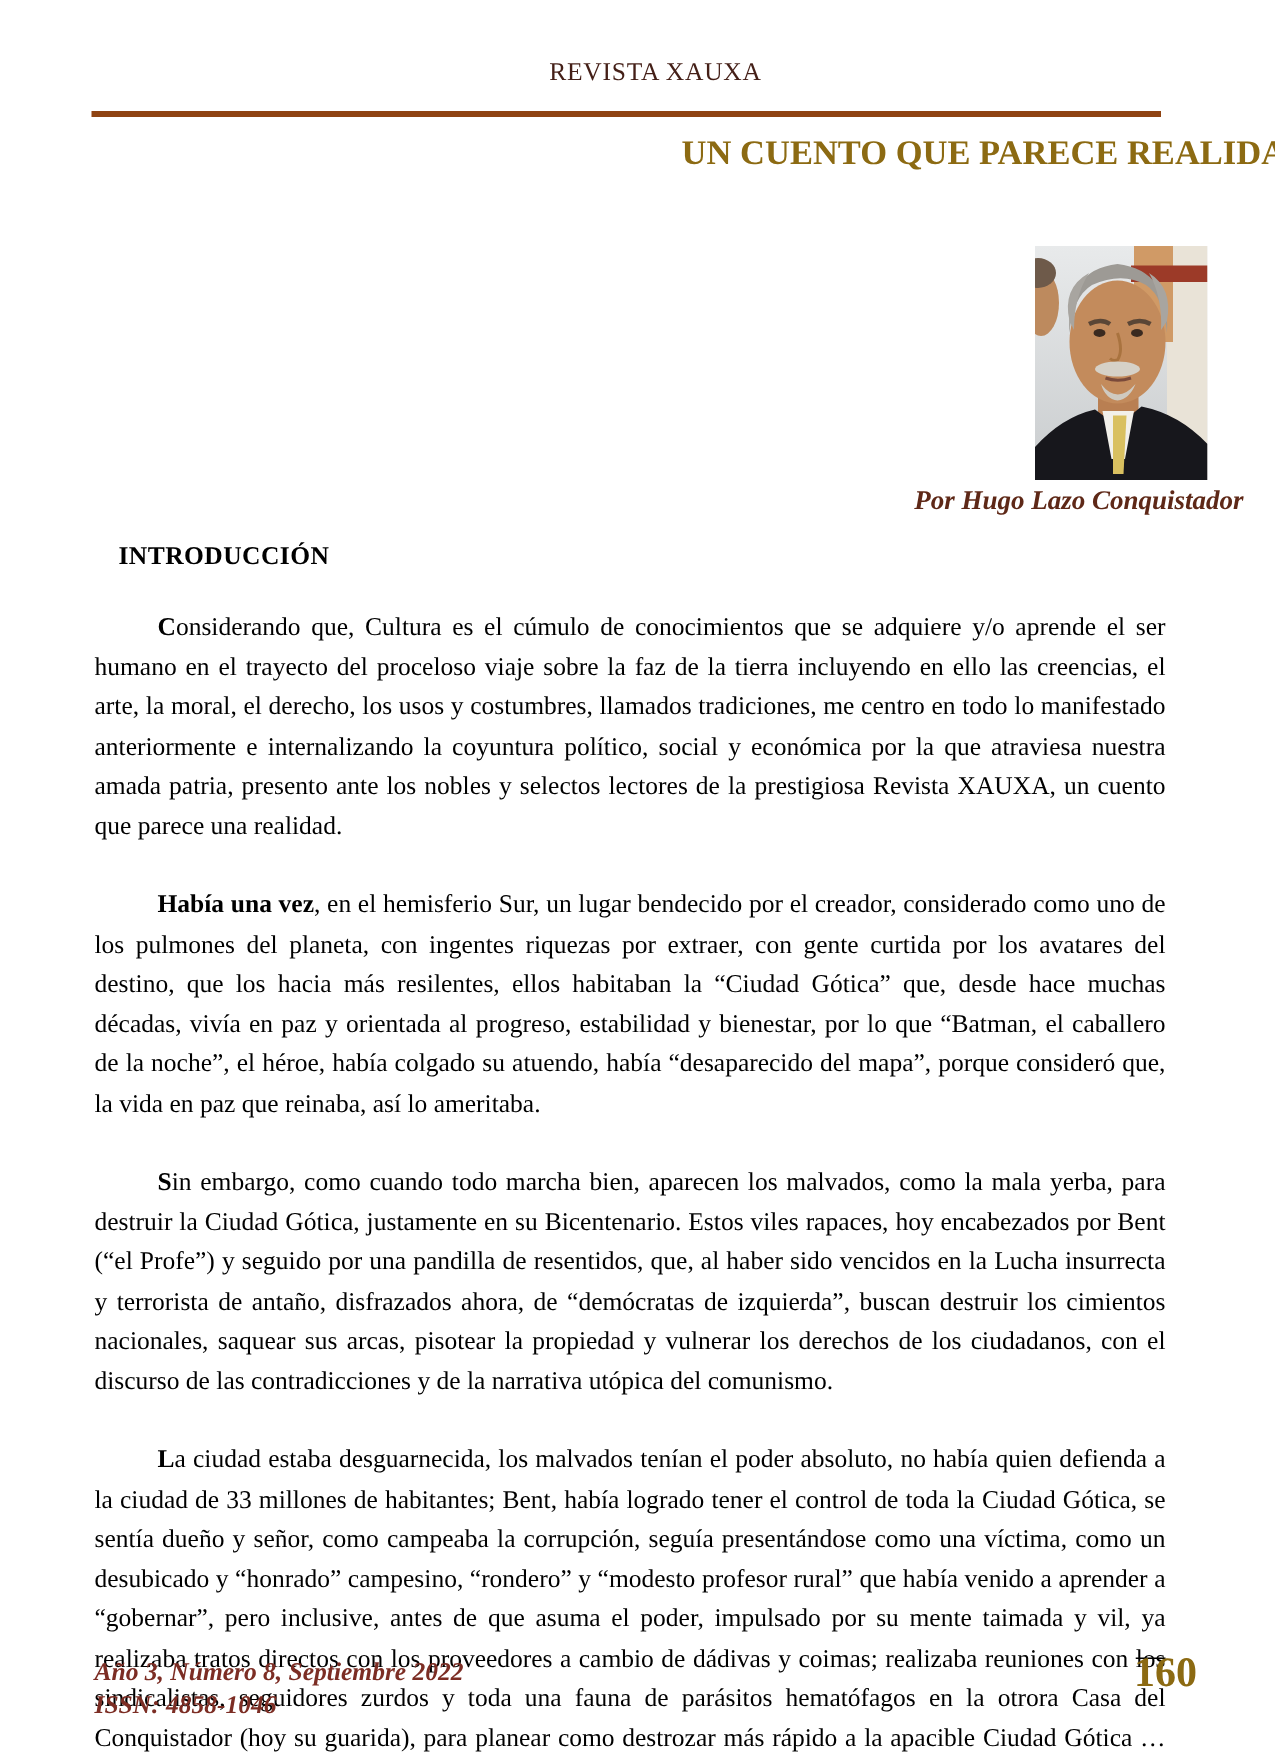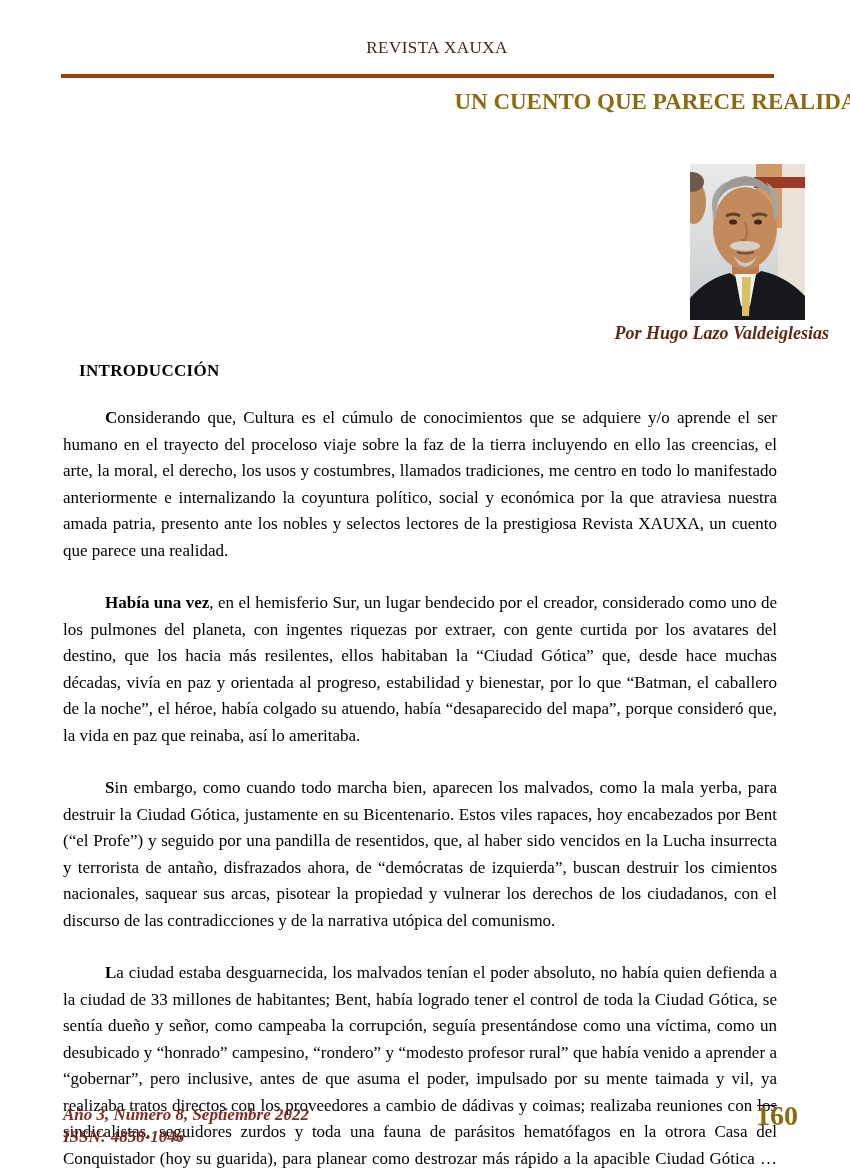--- a/index.html
+++ b/index.html
@@ -131,21 +131,21 @@
       <ellipse cx="55" cy="82" rx="15" ry="5" fill="#d6d1c7"></ellipse>
       <path d="M47 88 Q55 91 64 88" stroke="#7a4a3a" stroke-width="2" fill="none"></path>
       <path d="M44 92 Q55 106 67 92 Q63 102 55 103 Q47 102 44 92 Z" fill="#cfcac0"></path>
       <path d="M0 156 L0 134 Q18 114 40 109 L55 120 L71 107 Q96 112 115 132 L115 156 Z" fill="#17171c"></path>
       <polygon points="45,110 66,110 60,142 51,142" fill="#f2f0ea"></polygon>
       <polygon points="52,113 61,113 59,152 52,152" fill="#d9c060"></polygon>
     </svg>
   </div>
 
   <div class="byline">
-    <div>Por Hugo Lazo Valdeiglesias</div>
+    <div>Por Hugo Lazo Conquistador</div>
   </div>
 
   <div class="body-text">
     <h2 class="section-heading">INTRODUCCIÓN</h2>
     <div>
         <p><span class="b">C</span><span>onsiderando que, Cultura es el cúmulo de conocimientos que se adquiere y/o aprende el ser humano en el trayecto del proceloso viaje sobre la faz de la tierra incluyendo en ello las creencias, el arte, la moral, el derecho, los usos y costumbres, llamados tradiciones, me centro en todo lo manifestado anteriormente e internalizando la coyuntura político, social y económica por la que atraviesa nuestra amada patria, presento ante los nobles y selectos lectores de la prestigiosa Revista XAUXA, un cuento que parece una realidad.</span></p>
         <p><span class="b">Había una vez</span><span>, en el hemisferio Sur, un lugar bendecido por el creador, considerado como uno de los pulmones del planeta, con ingentes riquezas por extraer, con gente curtida por los avatares del destino, que los hacia más resilentes, ellos habitaban la “Ciudad Gótica” que, desde hace muchas décadas, vivía en paz y orientada al progreso, estabilidad y bienestar, por lo que “Batman, el caballero de la noche”, el héroe, había colgado su atuendo, había “desaparecido del mapa”, porque consideró que, la vida en paz que reinaba, así lo ameritaba.</span></p>
         <p><span class="b">S</span><span>in embargo, como cuando todo marcha bien, aparecen los malvados, como la mala yerba, para destruir la Ciudad Gótica, justamente en su Bicentenario. Estos viles rapaces, hoy encabezados por Bent (“el Profe”) y seguido por una pandilla de resentidos, que, al haber sido vencidos en la Lucha insurrecta y terrorista de antaño, disfrazados ahora, de “demócratas de izquierda”, buscan destruir los cimientos nacionales, saquear sus arcas, pisotear la propiedad y vulnerar los derechos de los ciudadanos, con el discurso de las contradicciones y de la narrativa utópica del comunismo.</span></p>
         <p><span class="b">L</span><span>a ciudad estaba desguarnecida, los malvados tenían el poder absoluto, no había quien defienda a la ciudad de 33 millones de habitantes; Bent, había logrado tener el control de toda la Ciudad Gótica, se sentía dueño y señor, como campeaba la corrupción, seguía presentándose como una víctima, como un desubicado y “honrado” campesino, “rondero” y “modesto profesor rural” que había venido a aprender a “gobernar”, pero inclusive, antes de que asuma el poder, impulsado por su mente taimada y vil, ya realizaba tratos directos con los proveedores a cambio de dádivas y coimas; realizaba reuniones con </span><span class="strike">los</span><span> sindicalistas, seguidores zurdos y toda una fauna de parásitos hematófagos en la otrora Casa del Conquistador (hoy su guarida), para planear como destrozar más rápido a la apacible Ciudad Gótica … ¡que cunda la violencia¡ vociferaba para sus adentros, se regocijaba cuando las minas que aportaban ingentes cantidades de dinero por tributos, fueron cerradas y antes de ello, saqueadas, dejando los vehículos y equipos costosísimos destruidos en implacables actos de terrorismo. Y más, disfrutaba de su insulso maquiavelismo, con el copamiento de todo el sector</span></p>
       </div>

